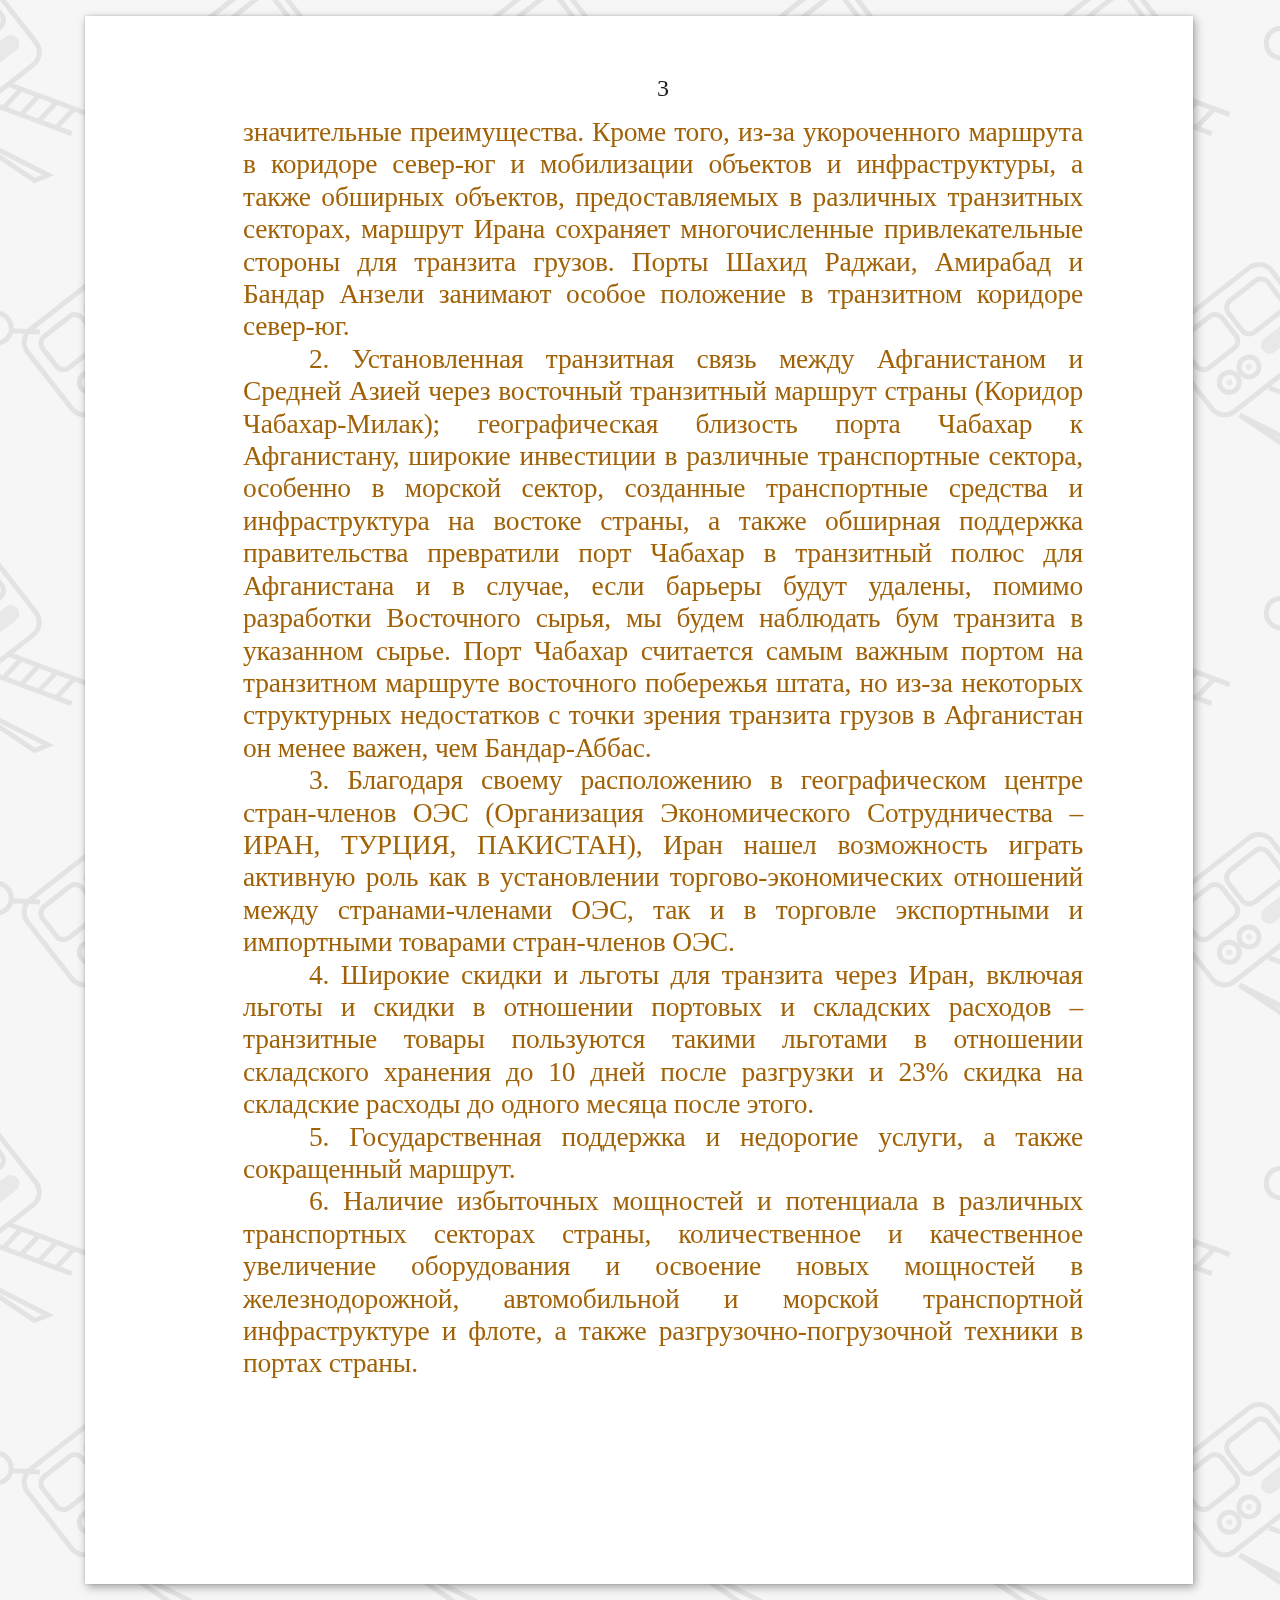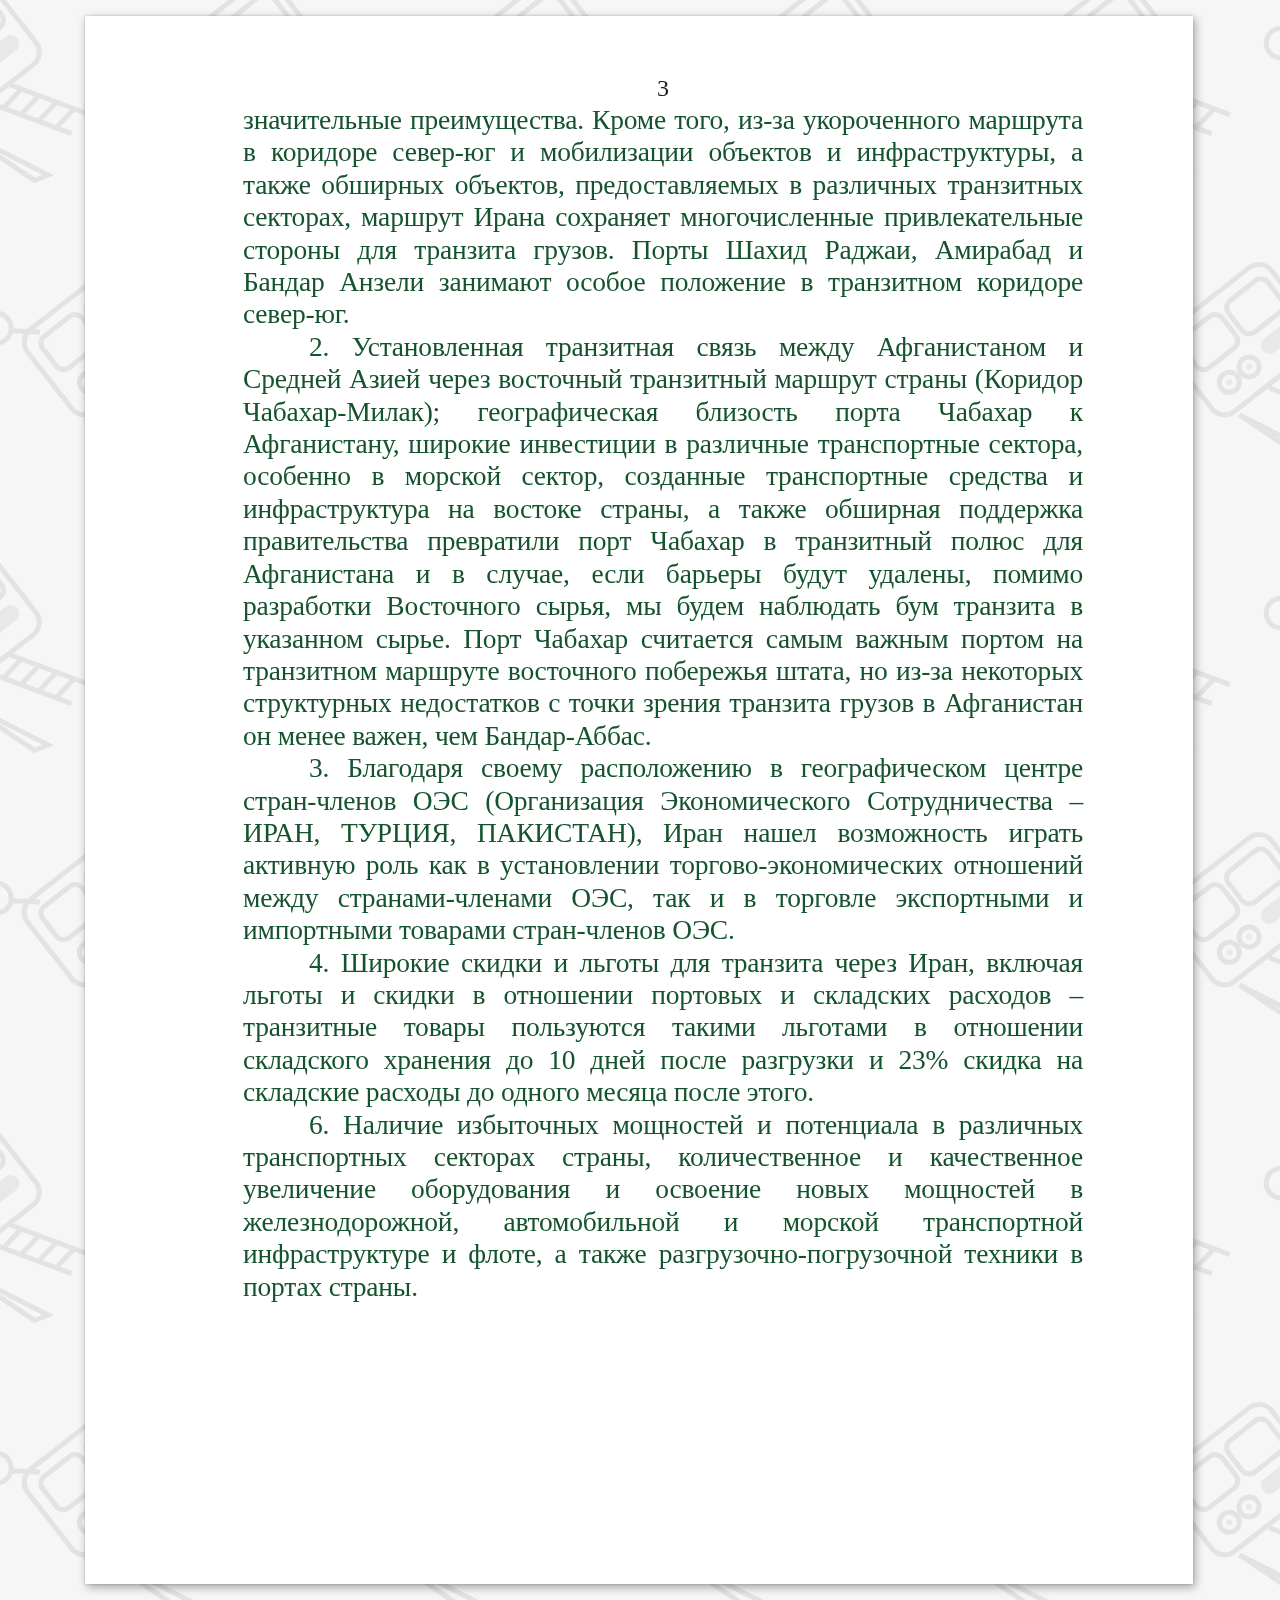--- a/index.html
+++ b/index.html
@@ -34,25 +34,25 @@
     padding:0 110px 0 158px;
   }
   .page-number{
     margin-top:56px;
     text-align:center;
     font-size:24px;
     line-height:32px;
     color:#1a1a1a;
   }
   .body-text{
-    margin-top:0;
+    margin-top:12px;
     font-size:27.5px;
     line-height:32.4px;
     text-align:justify;
-    color:#14532d;
+    color:#a16207;
     letter-spacing:-0.2px;
   }
   .body-text p{
     margin:0;
     padding:0;
   }
   .body-text p.indent{
     text-indent:66px;
   }
 </style>
@@ -186,16 +186,17 @@
   </div>
 
 <div class="sheet">
   <div class="content">
     <div class="page-number">3</div>
     <div class="body-text" id="paragraphs">
         <p class="">значительные преимущества. Кроме того, из-за укороченного маршрута в коридоре север-юг и мобилизации объектов и инфраструктуры, а также обширных объектов, предоставляемых в различных транзитных секторах, маршрут Ирана сохраняет многочисленные привлекательные стороны для транзита грузов. Порты Шахид Раджаи, Амирабад и Бандар Анзели занимают особое положение в транзитном коридоре север-юг.</p>
         <p class="indent">2. Установленная транзитная связь между Афганистаном и Средней Азией через восточный транзитный маршрут страны (Коридор Чабахар-Милак); географическая близость порта Чабахар к Афганистану, широкие инвестиции в различные транспортные сектора, особенно в морской сектор, созданные транспортные средства и инфраструктура на востоке страны, а также обширная поддержка правительства превратили порт Чабахар в транзитный полюс для Афганистана и в случае, если барьеры будут удалены, помимо разработки Восточного сырья, мы будем наблюдать бум транзита в указанном сырье. Порт Чабахар считается самым важным портом на транзитном маршруте восточного побережья штата, но из-за некоторых структурных недостатков с точки зрения транзита грузов в Афганистан он менее важен, чем Бандар-Аббас.</p>
         <p class="indent">3. Благодаря своему расположению в географическом центре стран-членов ОЭС (Организация Экономического Сотрудничества – ИРАН, ТУРЦИЯ, ПАКИСТАН), Иран нашел возможность играть активную роль как в установлении торгово-экономических отношений между странами-членами ОЭС, так и в торговле экспортными и импортными товарами стран-членов ОЭС.</p>
         <p class="indent">4. Широкие скидки и льготы для транзита через Иран, включая льготы и скидки в отношении портовых и складских расходов – транзитные товары пользуются такими льготами в отношении складского хранения до 10 дней после разгрузки и 23% скидка на складские расходы до одного месяца после этого.</p>
+        <p class="indent">5. Государственная поддержка и недорогие услуги, а также сокращенный маршрут.</p>
         <p class="indent">6. Наличие избыточных мощностей и потенциала в различных транспортных секторах страны, количественное и качественное увеличение оборудования и освоение новых мощностей в железнодорожной, автомобильной и морской транспортной инфраструктуре и флоте, а также разгрузочно-погрузочной техники в портах страны.</p>
       </div>
   </div>
 </div>
 
 </body></html>

